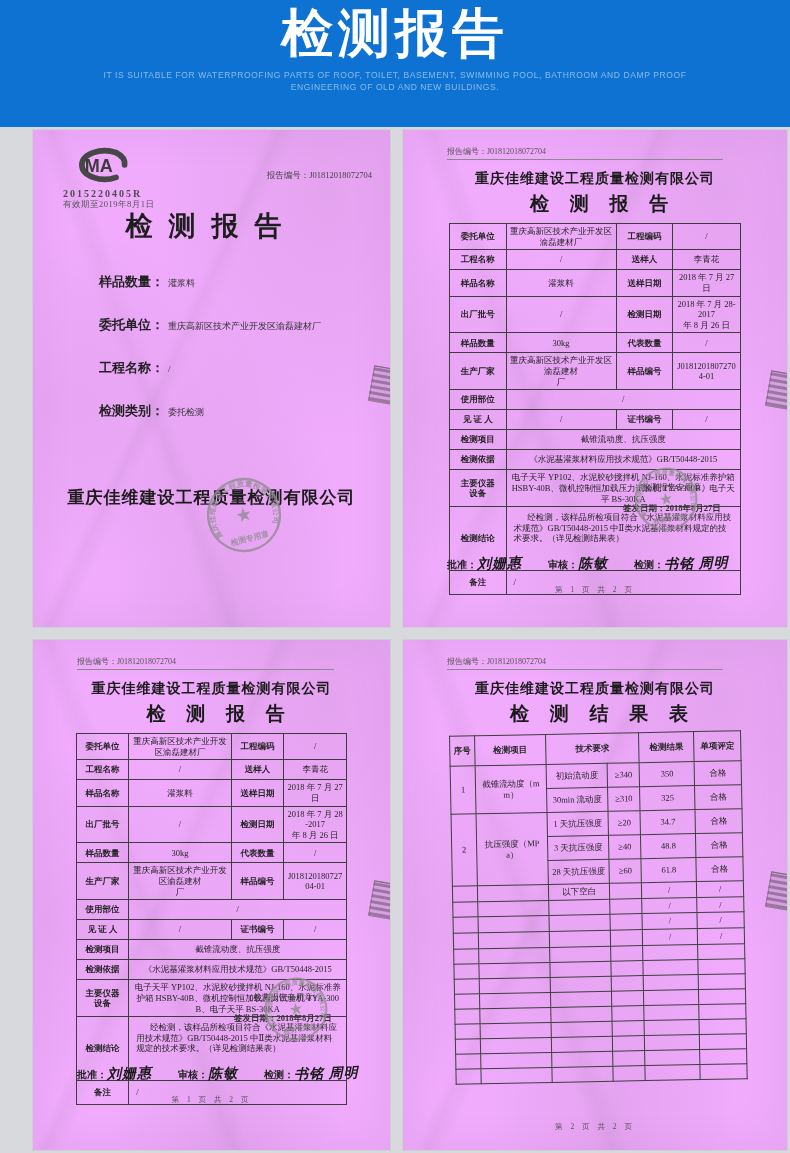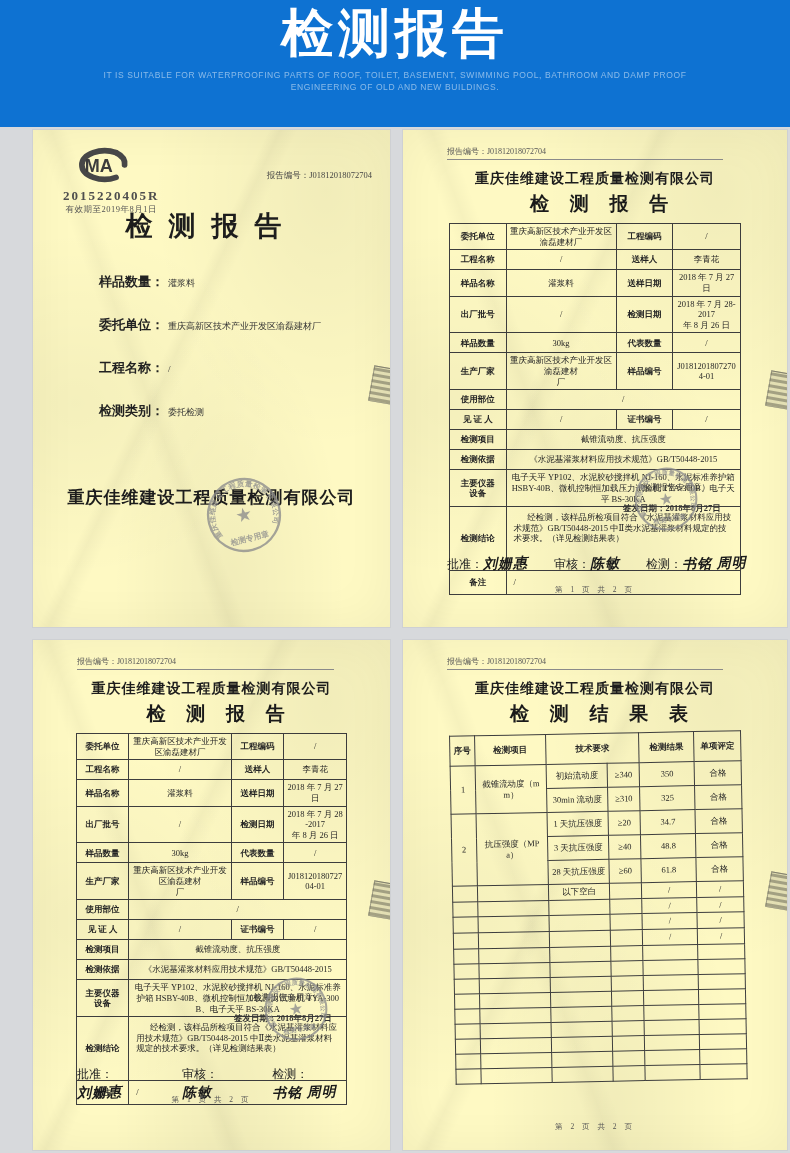--- a/index.html
+++ b/index.html
@@ -12,35 +12,35 @@
   .banner { height:127px; background:#0e72d2; text-align:center; color:#fff; }
   .banner h1 { font-size:52px; line-height:60px; padding-top:3px; font-weight:bold; letter-spacing:5px; }
   .banner .subtitle { font-size:22px; letter-spacing:2px; font-weight:bold; margin-top:1px; }
   .banner .tagline { margin-top:6px; font-size:8.5px; line-height:12px; color:rgba(255,255,255,.5); letter-spacing:.6px; }
   
   .docs-grid {
     display:grid; grid-template-columns:357px 384px; grid-template-rows:497px 510px;
     column-gap:13px; row-gap:13px; padding:3px 0 0 33px;
   }
   .paper {
-    position:relative; overflow:hidden; background:#fef9c3;
+    position:relative; overflow:hidden; background:#f0abfc;
     box-shadow:0 0 0 1px rgba(0,0,0,.04), inset 0 0 50px rgba(0,0,0,.05);
     color:#2a2a2a; font-family:"Liberation Serif","DejaVu Serif",serif;
   }
   .paper::before { content:""; position:absolute; inset:0; pointer-events:none;
     background:
       radial-gradient(ellipse at 82% 12%, rgba(0,0,0,.05), transparent 42%),
       radial-gradient(ellipse at 12% 55%, rgba(0,0,0,.04), transparent 45%),
       radial-gradient(ellipse at 55% 92%, rgba(0,0,0,.05), transparent 42%),
       linear-gradient(115deg, transparent 40%, rgba(0,0,0,.035) 42%, transparent 45%),
       linear-gradient(250deg, transparent 60%, rgba(0,0,0,.03) 63%, transparent 66%);
   }
   
   .cma-block { position:absolute; left:30px; top:16px; color:#4a4a4a; }
-  .cma-num   { font-size:13px; font-weight:bold; letter-spacing:2px; color:#4e4e4e; }
+  .cma-num   { font-size:10px; font-weight:bold; letter-spacing:2px; color:#4e4e4e; }
   .cma-valid { font-size:8.5px; letter-spacing:.5px; color:#555;text-align:center; }
   .cover .repno { position:absolute; right:18px; top:40px; font-size:8.5px; color:#444; }
   .cover .doc-title { position:absolute; top:78px; left:0; right:0; text-align:center;
     font-size:27px; font-weight:bold; letter-spacing:16px; color:#1d1d1d; }
   .cover .fields { position:absolute; left:66px; top:142px; right:20px; }
   .cover .field { margin-bottom:24px; }
   .cover .field .f-label { font-size:13px; font-weight:bold; color:#222; }
   .cover .field .f-value { font-size:9px; color:#333; margin-left:4px; }
   .cover .company { position:absolute; top:356px; left:0; right:0; text-align:center;
     font-size:17px; font-weight:bold; letter-spacing:1px; color:#1c1c1c; }
@@ -68,21 +68,21 @@
   }
   .rep-table td { height:20px; }
   .rep-table td.lab { font-weight:bold; width:20%; }
   .rep-table td.inst { height:34px; }
   .rep-table td.concl { height:64px; text-align:left; vertical-align:top; padding:5px 7px; text-indent:1.6em; }
   .rep-table td.left { text-align:left; padding-left:7px; height:24px; }
   .concl-extra { position:absolute; left:46%; top:352px; width:48%; text-align:center;
     font-size:8.5px; color:#333; pointer-events:none; }
   .concl-extra .issue-date { margin-top:9px; font-weight:bold; }
   .signatures { position:absolute; left:44px; top:424px; right:20px; display:flex; gap:26px; align-items:baseline; }
-  .sig-label { font-size:12px; font-weight:normal; color:#222; }
+  .sig-label { font-size:10px; font-weight:bold; color:#222; }
   .hand { font-size:14px; font-weight:bold; font-style:italic; color:#1a1a1a;
     display:inline-block; transform:rotate(-2deg); letter-spacing:1px; }
   .page-foot { position:absolute; left:0; right:0; top:455px; text-align:center;
     font-size:7.5px; letter-spacing:3px; color:#555; }
   
   .results .table-wrap { transform:rotate(-1.1deg); transform-origin:50% 0; }
   .res-table td.hd { height:30px; font-weight:bold; }
   .res-table td.dr { height:24px; }
   .res-table td { height:15px; }
   .results .page-foot { top:482px; }

